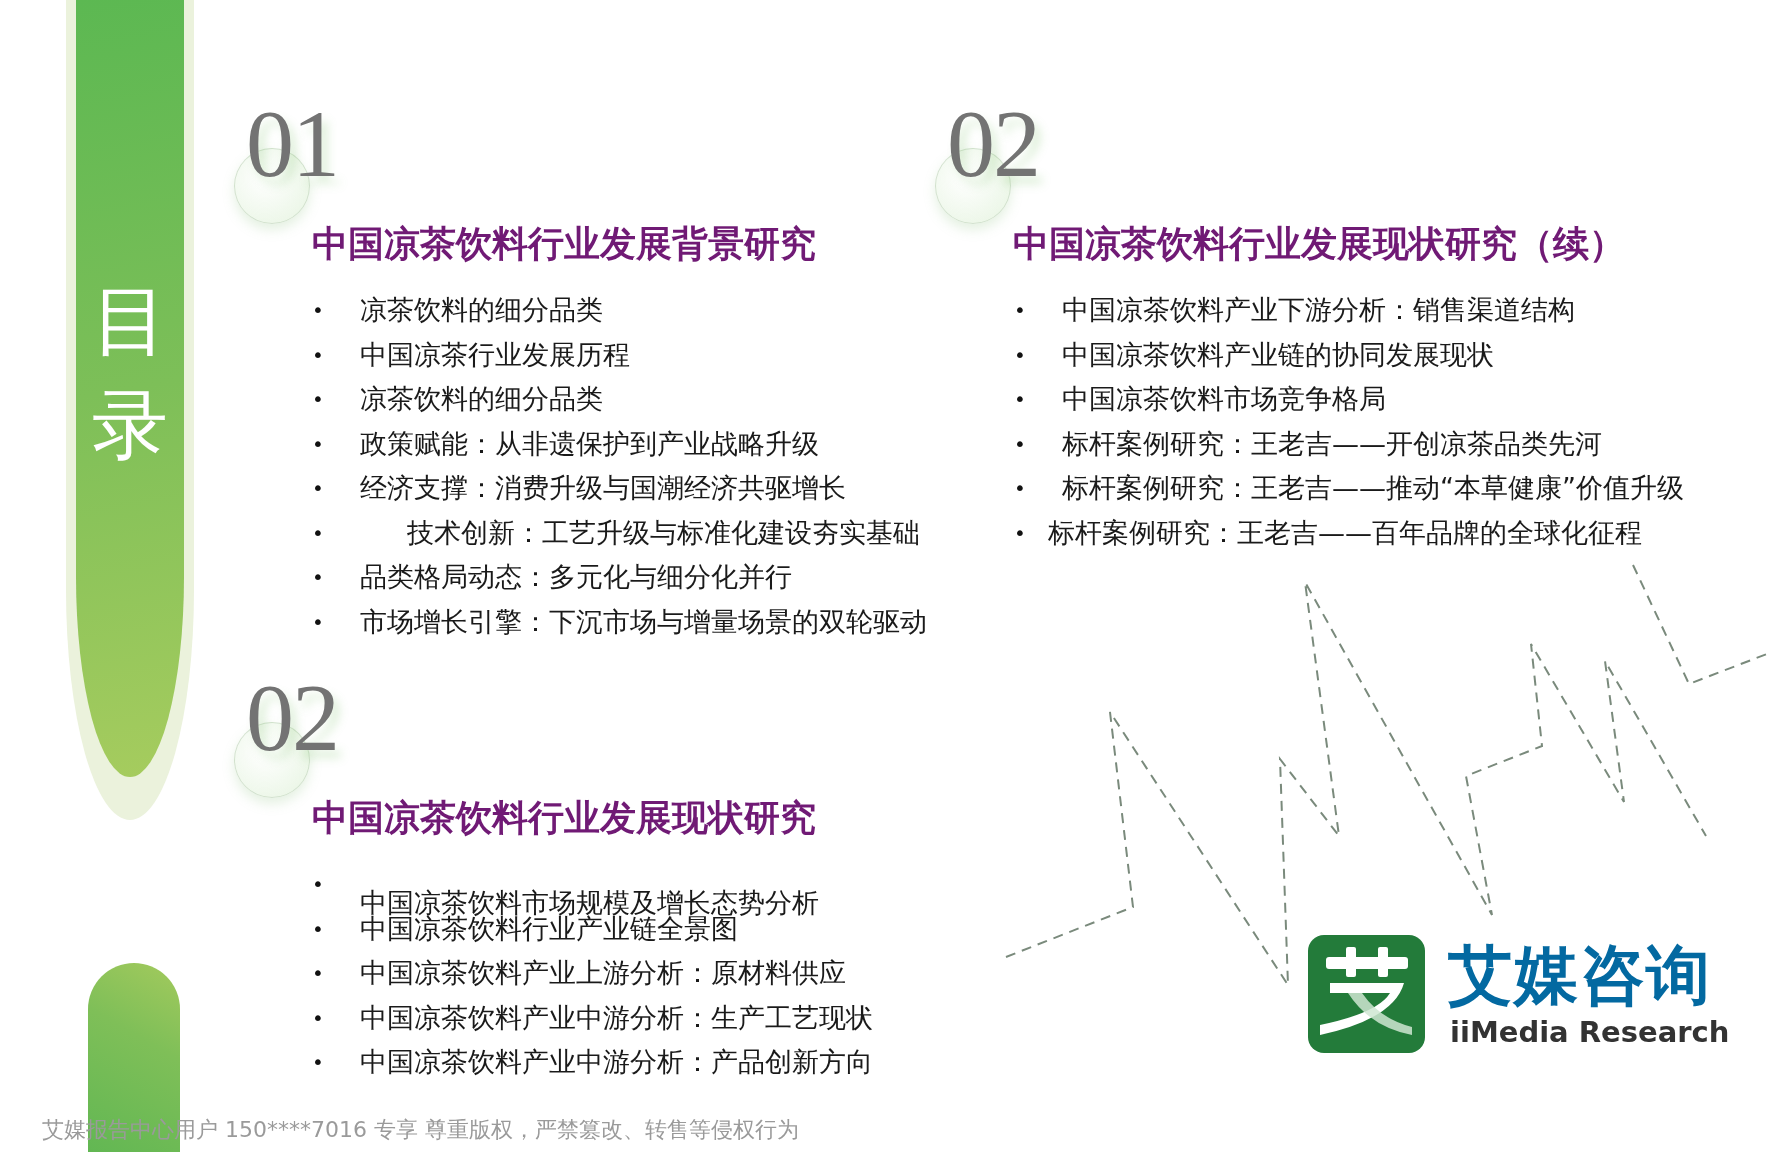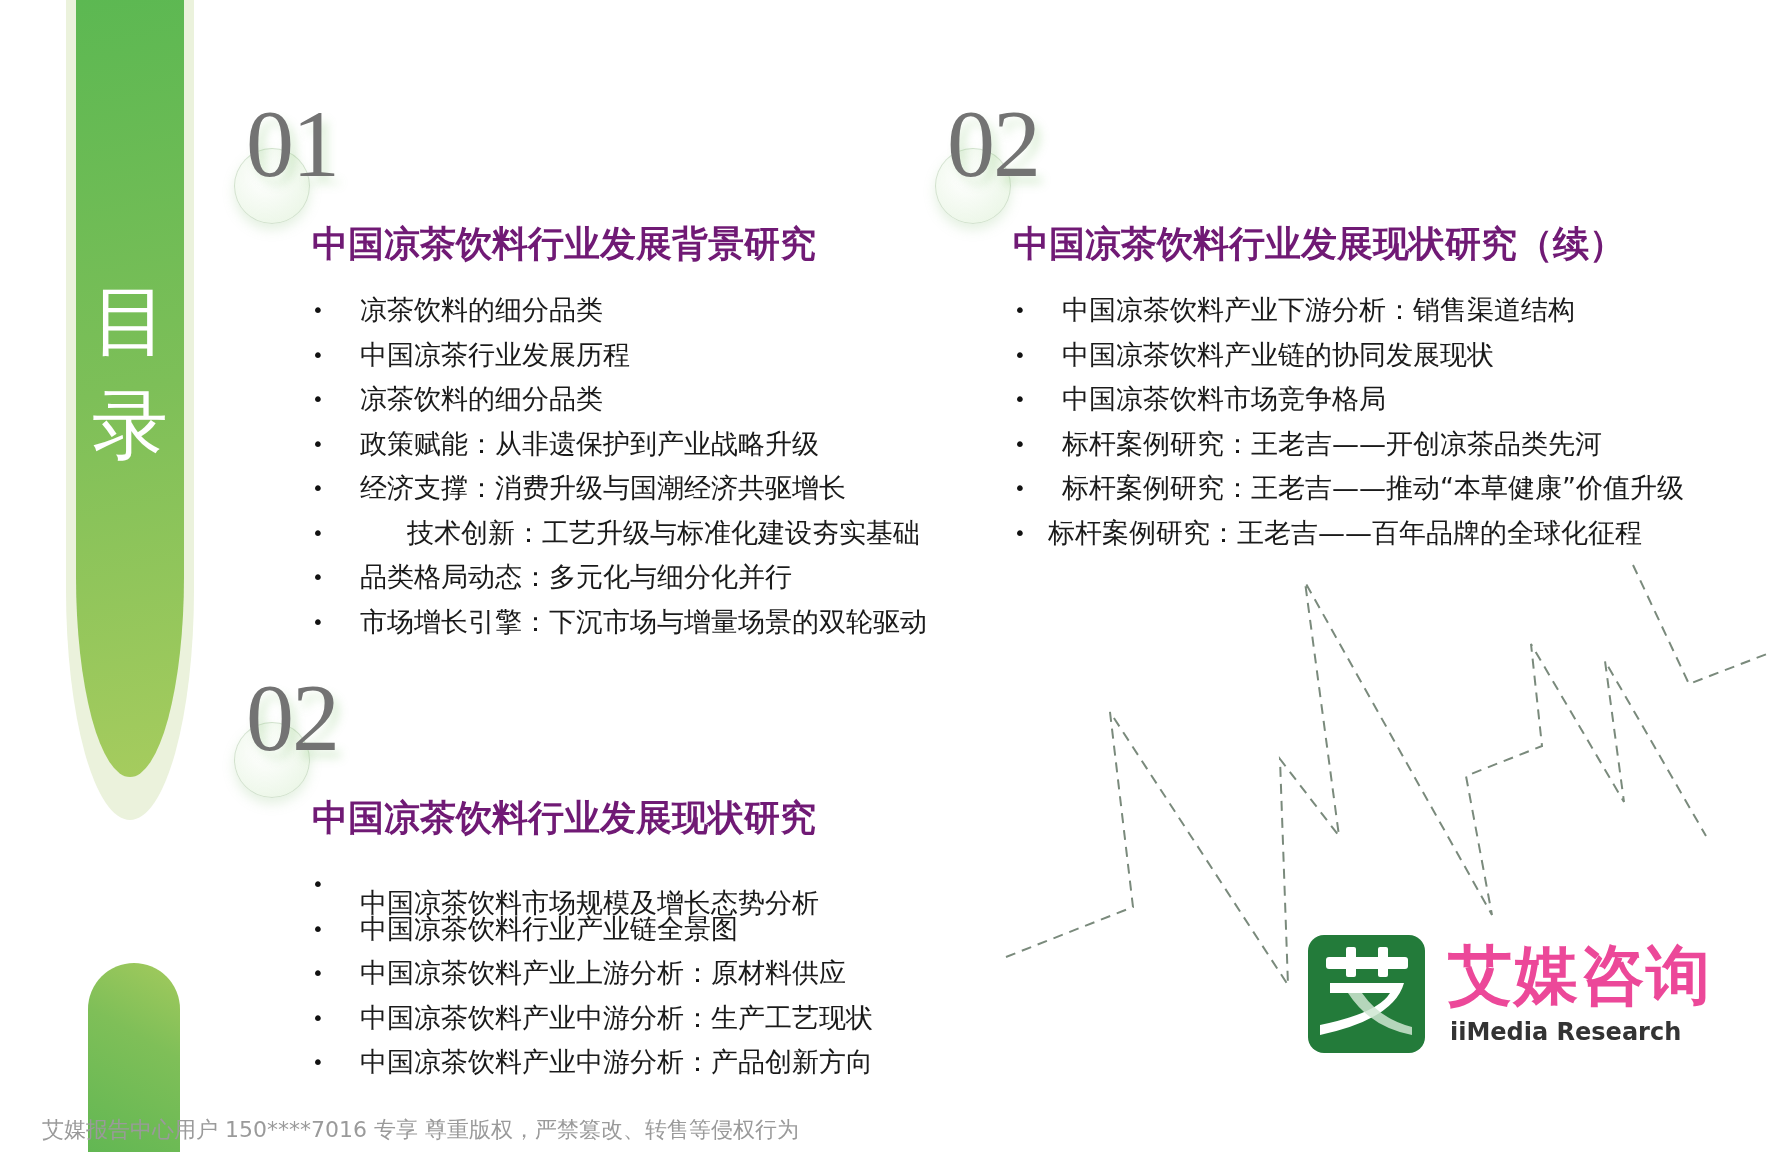--- a/index.html
+++ b/index.html
@@ -21,22 +21,22 @@
          letter-spacing:-2px; text-shadow: 6px 8px 10px rgba(120,190,100,.25); text-align: center; }
   .num-circle { width:74px; height:74px; border-radius:50%;
                 background:radial-gradient(circle at 40% 40%, rgba(255,255,255,.75), rgba(210,235,200,.55));
                 border:1px solid rgba(190,210,185,.6); box-shadow:0 6px 12px rgba(150,200,140,.25); }
   .sec-title { font-size:36px; font-weight:bold; line-height:44px; white-space:nowrap; color:#701a75; }
   .item { font-size:27px; line-height:34px; white-space:nowrap; color:#1a1a1a; }
   .bullet { font-size:20px; line-height:34px; color:#111; }
   .footer { left:42px; top:1116px; font-size:22px; line-height:28px; color:#9a9a9a; white-space:nowrap; }
   
   .logo-icon { left:1308px; top:935px; width:117px; height:118px; border-radius:16px; background:#237b3a; }
-  .logo-cn { left:1448px; top:940px; font-size:64px; line-height:70px; font-weight:bold; color:#ec4899; letter-spacing:2px; white-space:nowrap; }
-  .logo-en { left:1450px; top:1015px; font-size:24px; line-height:34px; font-weight:bold; color:#333; white-space:nowrap; }
+  .logo-cn { left:1448px; top:940px; font-size:64px; line-height:70px; font-weight:bold; color:#0369a1; letter-spacing:2px; white-space:nowrap; }
+  .logo-en { left:1450px; top:1015px; font-size:29px; line-height:34px; font-weight:bold; color:#333; white-space:nowrap; }
 </style>
 </head>
 <body>
 
 <div class="abs bar-outer"></div>
 <div class="abs bar-inner"></div>
 <div class="abs toc-char" style="top:276px;">目</div>
 <div class="abs toc-char" style="top:380px;">录</div>
 <div class="abs pill"></div>
 

